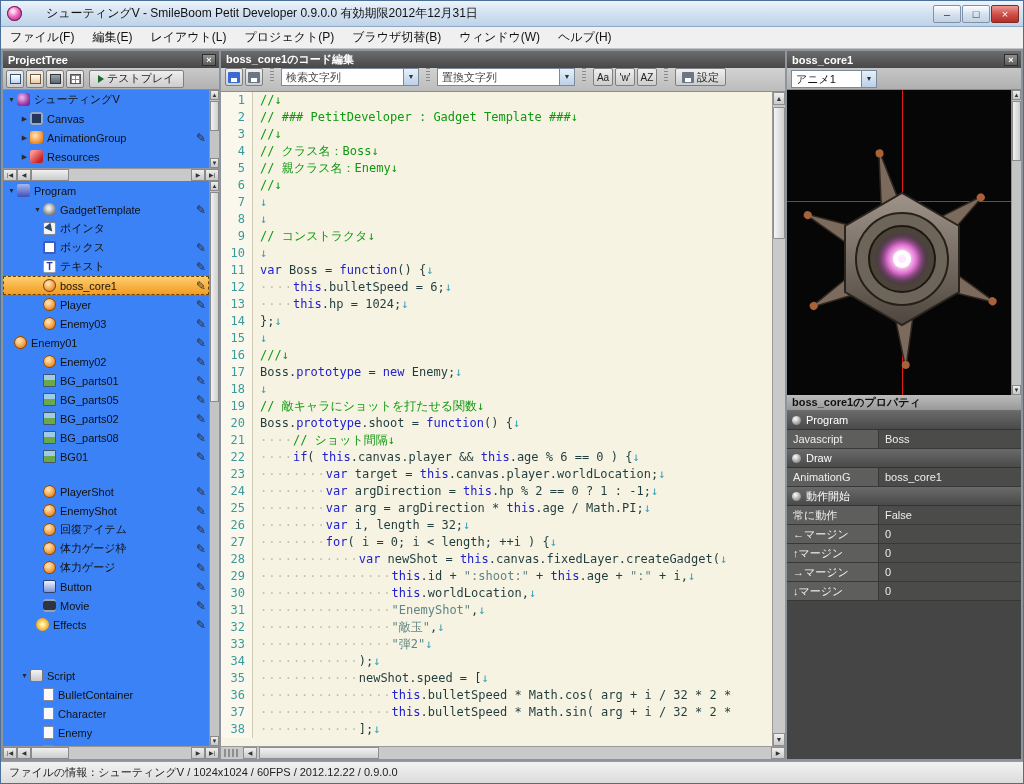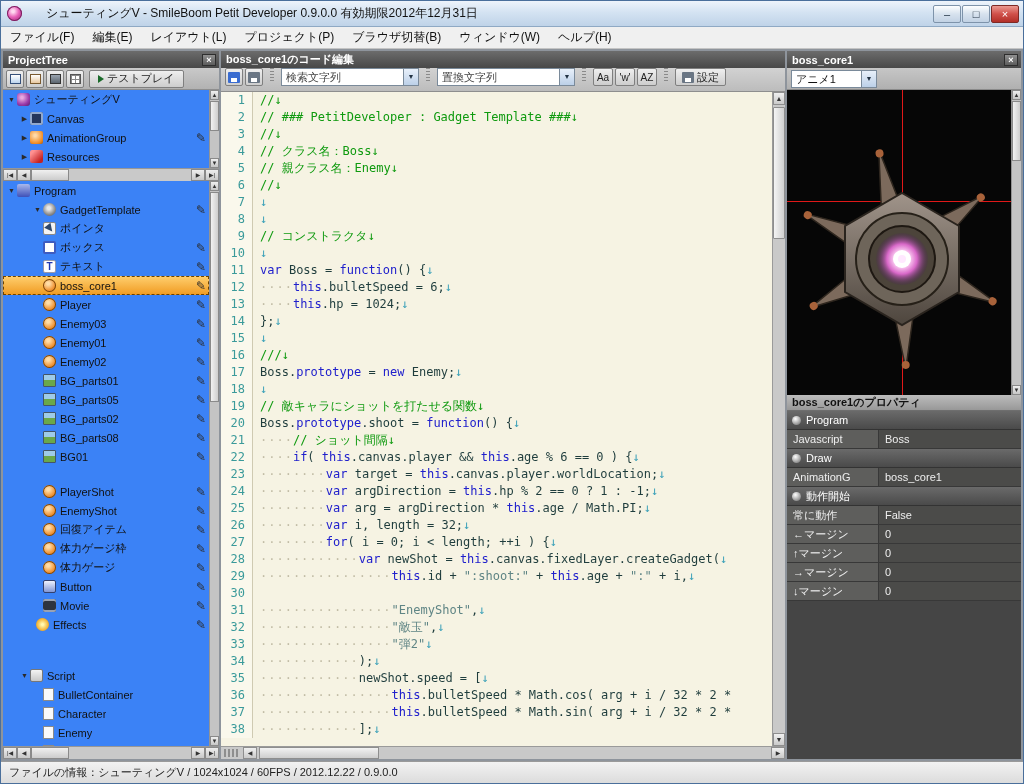--- a/index.html
+++ b/index.html
@@ -285,21 +285,21 @@
               <span class="ic gadget-icon"></span>
               <span class="tree-label">Player</span>
               <span class="pencil"></span>
             </div>
             <div class="tree-row" style="padding-left: 29px;">
               <span class="expander"></span>
               <span class="ic gadget-icon"></span>
               <span class="tree-label">Enemy03</span>
               <span class="pencil"></span>
             </div>
-            <div class="tree-row" style="padding-left: 29px; justify-content: center;">
+            <div class="tree-row" style=" justify-content: center;">
               <span class="expander"></span>
               <span class="ic gadget-icon"></span>
               <span class="tree-label">Enemy01</span>
               <span class="pencil"></span>
             </div>
             <div class="tree-row" style="padding-left: 29px;">
               <span class="expander"></span>
               <span class="ic gadget-icon"></span>
               <span class="tree-label">Enemy02</span>
               <span class="pencil"></span>
@@ -487,21 +487,21 @@
             <div class="code-line"><span class="ln">20</span><span class="lc"><span class="tok-tx">Boss.</span><span class="tok-kw">prototype</span><span class="tok-tx">.shoot = </span><span class="tok-kw">function</span><span class="tok-tx">() {</span><span class="tok-nl">↓</span></span></div>
             <div class="code-line"><span class="ln">21</span><span class="lc"><span class="tok-ws">····</span><span class="tok-cm">// ショット間隔↓</span></span></div>
             <div class="code-line"><span class="ln">22</span><span class="lc"><span class="tok-ws">····</span><span class="tok-kw">if</span><span class="tok-tx">( </span><span class="tok-kw">this</span><span class="tok-tx">.canvas.player &amp;&amp; </span><span class="tok-kw">this</span><span class="tok-tx">.age % 6 == 0 ) {</span><span class="tok-nl">↓</span></span></div>
             <div class="code-line"><span class="ln">23</span><span class="lc"><span class="tok-ws">········</span><span class="tok-kw">var</span><span class="tok-tx"> target = </span><span class="tok-kw">this</span><span class="tok-tx">.canvas.player.worldLocation;</span><span class="tok-nl">↓</span></span></div>
             <div class="code-line"><span class="ln">24</span><span class="lc"><span class="tok-ws">········</span><span class="tok-kw">var</span><span class="tok-tx"> argDirection = </span><span class="tok-kw">this</span><span class="tok-tx">.hp % 2 == 0 ? 1 : -1;</span><span class="tok-nl">↓</span></span></div>
             <div class="code-line"><span class="ln">25</span><span class="lc"><span class="tok-ws">········</span><span class="tok-kw">var</span><span class="tok-tx"> arg = argDirection * </span><span class="tok-kw">this</span><span class="tok-tx">.age / Math.PI;</span><span class="tok-nl">↓</span></span></div>
             <div class="code-line"><span class="ln">26</span><span class="lc"><span class="tok-ws">········</span><span class="tok-kw">var</span><span class="tok-tx"> i, length = 32;</span><span class="tok-nl">↓</span></span></div>
             <div class="code-line"><span class="ln">27</span><span class="lc"><span class="tok-ws">········</span><span class="tok-kw">for</span><span class="tok-tx">( i = 0; i &lt; length; ++i ) {</span><span class="tok-nl">↓</span></span></div>
             <div class="code-line"><span class="ln">28</span><span class="lc"><span class="tok-ws">············</span><span class="tok-kw">var</span><span class="tok-tx"> newShot = </span><span class="tok-kw">this</span><span class="tok-tx">.canvas.fixedLayer.createGadget(</span><span class="tok-nl">↓</span></span></div>
             <div class="code-line"><span class="ln">29</span><span class="lc"><span class="tok-ws">················</span><span class="tok-kw">this</span><span class="tok-tx">.id + </span><span class="tok-st">":shoot:"</span><span class="tok-tx"> + </span><span class="tok-kw">this</span><span class="tok-tx">.age + </span><span class="tok-st">":"</span><span class="tok-tx"> + i,</span><span class="tok-nl">↓</span></span></div>
-            <div class="code-line"><span class="ln">30</span></div>
+            <div class="code-line"><span class="ln">30</span><span class="lc"><span class="tok-ws">················</span><span class="tok-kw">this</span><span class="tok-tx">.worldLocation,</span><span class="tok-nl">↓</span></span></div>
             <div class="code-line"><span class="ln">31</span><span class="lc"><span class="tok-ws">················</span><span class="tok-st">"EnemyShot"</span><span class="tok-tx">,</span><span class="tok-nl">↓</span></span></div>
             <div class="code-line"><span class="ln">32</span><span class="lc"><span class="tok-ws">················</span><span class="tok-st">"敵玉"</span><span class="tok-tx">,</span><span class="tok-nl">↓</span></span></div>
             <div class="code-line"><span class="ln">33</span><span class="lc"><span class="tok-ws">················</span><span class="tok-st">"弾2"</span><span class="tok-nl">↓</span></span></div>
             <div class="code-line"><span class="ln">34</span><span class="lc"><span class="tok-ws">············</span><span class="tok-tx">);</span><span class="tok-nl">↓</span></span></div>
             <div class="code-line"><span class="ln">35</span><span class="lc"><span class="tok-ws">············</span><span class="tok-tx">newShot.speed = [</span><span class="tok-nl">↓</span></span></div>
             <div class="code-line"><span class="ln">36</span><span class="lc"><span class="tok-ws">················</span><span class="tok-kw">this</span><span class="tok-tx">.bulletSpeed * Math.cos( arg + i / 32 * 2 *</span></span></div>
             <div class="code-line"><span class="ln">37</span><span class="lc"><span class="tok-ws">················</span><span class="tok-kw">this</span><span class="tok-tx">.bulletSpeed * Math.sin( arg + i / 32 * 2 *</span></span></div>
             <div class="code-line"><span class="ln">38</span><span class="lc"><span class="tok-ws">············</span><span class="tok-tx">];</span><span class="tok-nl">↓</span></span></div>
           </div>
         <div class="vsb">

